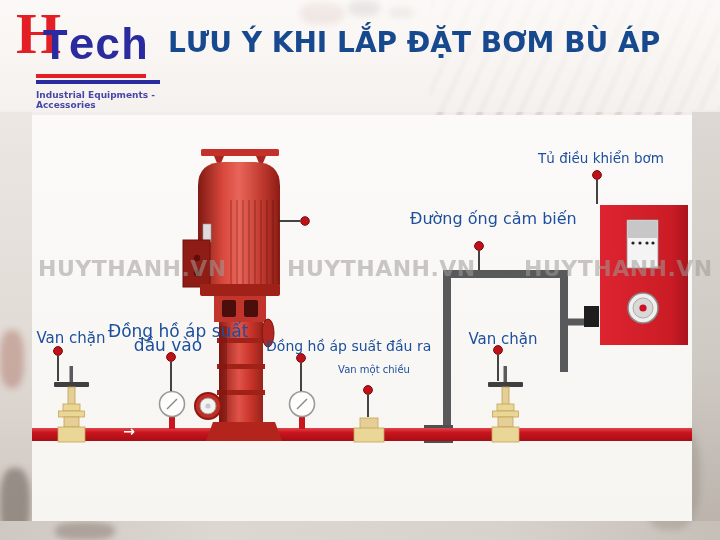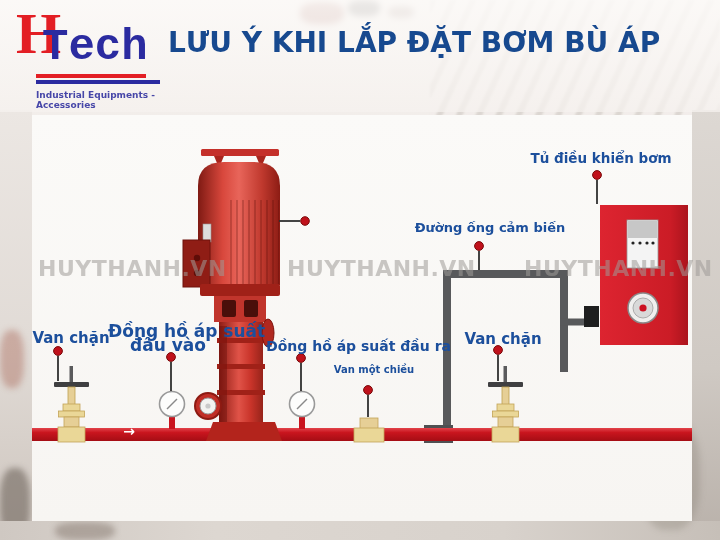--- a/index.html
+++ b/index.html
@@ -40,27 +40,27 @@
   
   .panel{position:absolute;left:32px;top:115px;width:660px;height:406px;
     background:linear-gradient(180deg,#fbfaf8,#f7f5f2);}
   
   .wm{position:absolute;top:256px;font-size:22px;font-weight:bold;letter-spacing:.5px;
     color:rgba(158,155,152,.55);z-index:6;white-space:nowrap;}
   .wm1{left:38px;} .wm2{left:287px;} .wm3{left:524px;}
   
   .diagram{position:absolute;left:0;top:0;width:720px;height:540px;z-index:4;}
   
-  .lbl{position:absolute;color:var(--label-blue);font-weight:bold;text-align:center;z-index:7;white-space:nowrap;}
+  .lbl{position:absolute;color:var(--label-blue);font-weight:normal;text-align:center;z-index:7;white-space:nowrap;}
   .lbl-van-chan-left{left:26px;top:329px;width:90px;font-size:15px;}
   .lbl-gauge-in{left:108px;top:324px;width:120px;font-size:17px;line-height:14px;}
   .lbl-gauge-out{left:266px;top:338px;width:125px;font-size:14px;}
   .lbl-van-mot-chieu{left:314px;top:364px;width:120px;font-size:10px;}
   .lbl-van-chan-right{left:458px;top:330px;width:90px;font-size:15px;}
-  .lbl-sensor{left:410px;top:220px;width:160px;font-size:13px;}
+  .lbl-sensor{left:410px;top:209px;width:160px;font-size:16px;}
   .lbl-cabinet{left:521px;top:150px;width:160px;font-size:13.5px;}
   .flow-arrow{position:absolute;left:114px;top:423px;width:30px;color:#fff;font-size:14px;
     font-weight:bold;z-index:5;text-align:center;}
 </style>
 </head>
 <body>
 
 <div class="bg-streaks"></div>
 <div class="bg-blob" style="left:300px;top:2px;width:44px;height:22px;background:rgba(122,32,20,.65);"></div>
 <div class="bg-blob" style="left:348px;top:0;width:32px;height:16px;background:rgba(25,22,20,.75);"></div>

